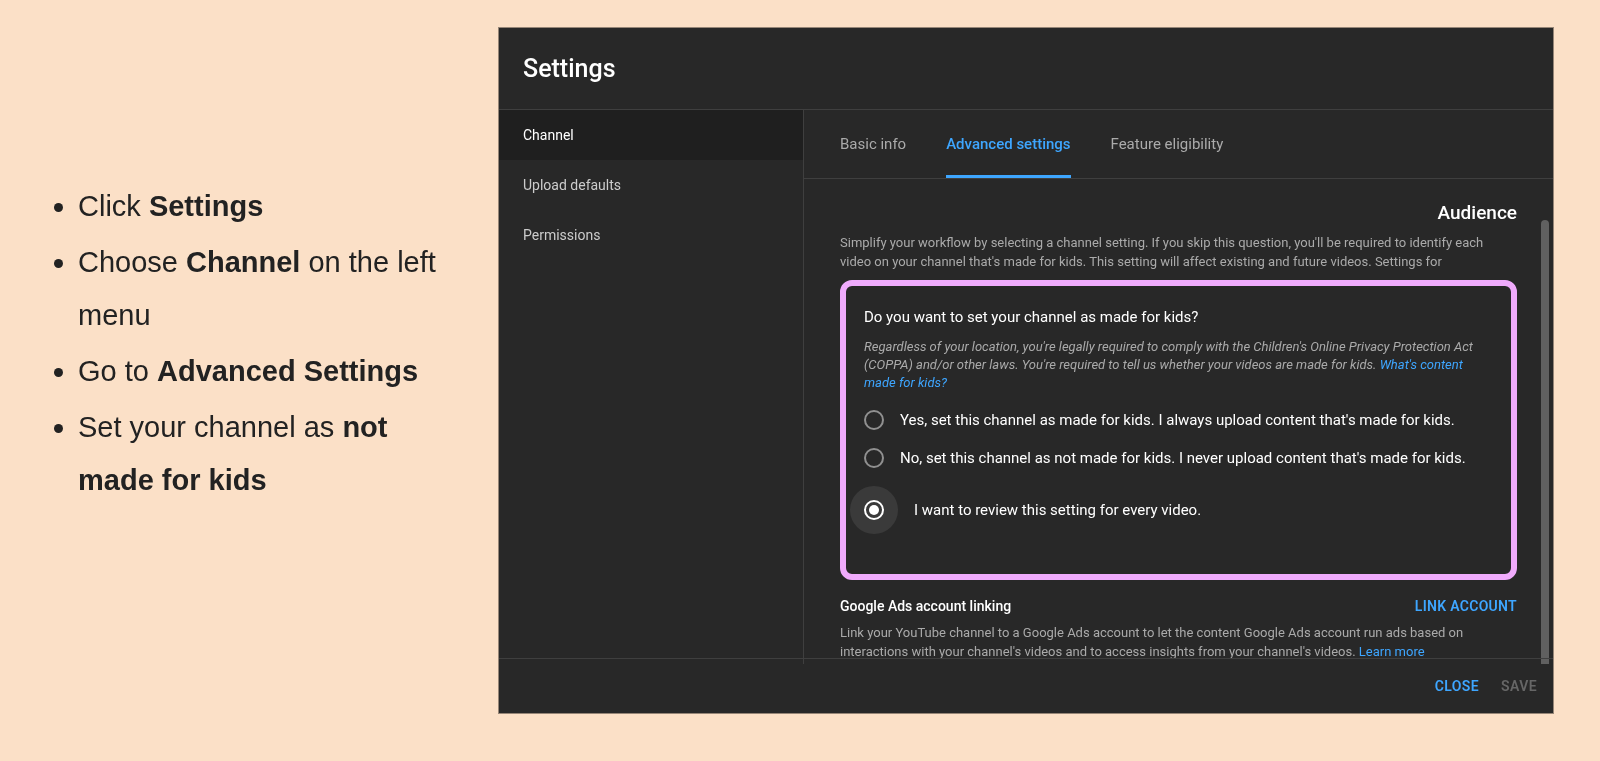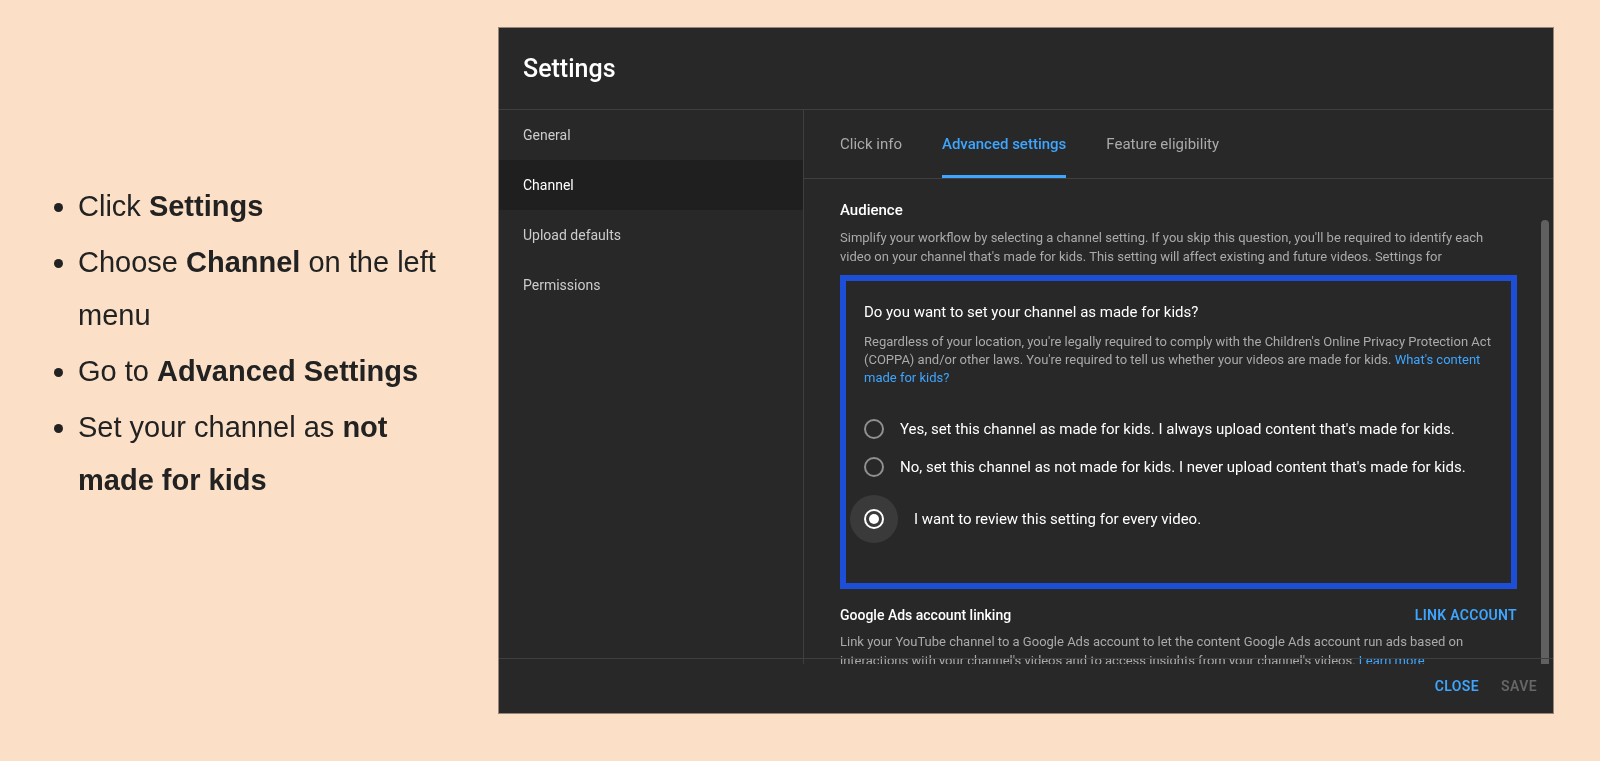--- a/index.html
+++ b/index.html
@@ -18,27 +18,27 @@
   .side{width:304px;border-right:1px solid #3f3f3f;display:flex;flex-direction:column;}
   .side-item{padding:17px 24px;font-size:14px;color:#ccc;cursor:pointer;}
   .side-item.active{background:#1f1f1f;color:#fff;}
   
   .main{flex:1;position:relative;overflow:hidden;}
   .tabs{display:flex;gap:40px;padding:0 36px;height:68px;align-items:center;border-bottom:1px solid #3f3f3f;}
   .tab{font-size:15px;color:#aaa;padding:24px 0;position:relative;cursor:pointer;}
   .tab.active{color:#3ea6ff;font-weight:500;}
   .tab.active::after{content:"";position:absolute;left:0;right:0;bottom:-1px;height:3px;background:#3ea6ff;}
   .m-inner{padding:22px 36px 0 36px;position:relative;height:calc(100% - 68px);box-sizing:border-box;}
-  .sec-title{font-size:15px;font-weight:500;color:#fff;margin:0 0 10px;}
+  .sec-title{font-size:19px;font-weight:500;color:#fff;margin:0 0 10px;text-align:right;}
   .sec-desc{font-size:13px;color:#aaa;line-height:1.45;margin:0 0 10px;max-width:660px;}
   .link{color:#3ea6ff;text-decoration:none;cursor:pointer;}
   
-  .hl{border:6px solid #1d4ed8;padding:22px 18px;border-radius:0;margin-top:-2px;}
+  .hl{border:6px solid #f0abfc;padding:22px 18px;border-radius:12px;margin-top:-2px;}
   .q{font-size:15px;color:#fff;margin:0 0 12px;}
-  .legal{font-size:13px;color:#aaa;line-height:1.4;margin:0 0 32px;}
+  .legal{font-size:13px;color:#aaa;line-height:1.4;margin:0 0 18px;font-style:italic;}
   .radio-row{display:flex;align-items:center;gap:16px;margin:18px 0;font-size:15px;color:#fff;text-align:right;}
   .radio{width:20px;height:20px;border:2px solid #909090;border-radius:50%;box-sizing:border-box;flex:0 0 20px;position:relative;}
   .radio.selected{border-color:#fff;}
   .radio.selected::after{content:"";position:absolute;left:3px;top:3px;width:10px;height:10px;background:#fff;border-radius:50%;}
   .radio-wrap{display:inline-flex;align-items:center;justify-content:center;width:48px;height:48px;border-radius:50%;margin-left:-14px;}
   .radio-wrap.ripple{background:#3a3a3a;}
   
   .ads-row{display:flex;align-items:center;justify-content:space-between;margin-top:18px;}
   .ads-title{font-size:14px;color:#fff;font-weight:500;}
   .link-account{color:#3ea6ff;font-size:14px;font-weight:600;letter-spacing:.3px;cursor:pointer;text-align:right;}
@@ -62,31 +62,30 @@
   </ul>
 </div>
 
 <div class="dialog">
   <div class="dlg-head">
     <div class="dlg-title">Settings</div>
   </div>
 
   <div class="dlg-body">
     <div class="side">
-      <div class="side-item">General</div>
       <div class="side-item active">Channel</div>
       <div class="side-item">Upload defaults</div>
       <div class="side-item">Permissions</div>
     </div>
 
     <div class="main">
       <div class="scrollbar"></div>
 
       <div class="tabs">
-        <div class="tab">Click info</div>
+        <div class="tab">Basic info</div>
         <div class="tab active">Advanced settings</div>
         <div class="tab">Feature eligibility</div>
       </div>
 
       <div class="m-inner">
         <div class="sec-title">Audience</div>
         <div class="sec-desc">Simplify your workflow by selecting a channel setting. If you skip this question, you'll be required to identify each video on your channel that's made for kids. This setting will affect existing and future videos. Settings for</div>
 
         <div class="hl">
           <div class="q">Do you want to set your channel as made for kids?</div>

